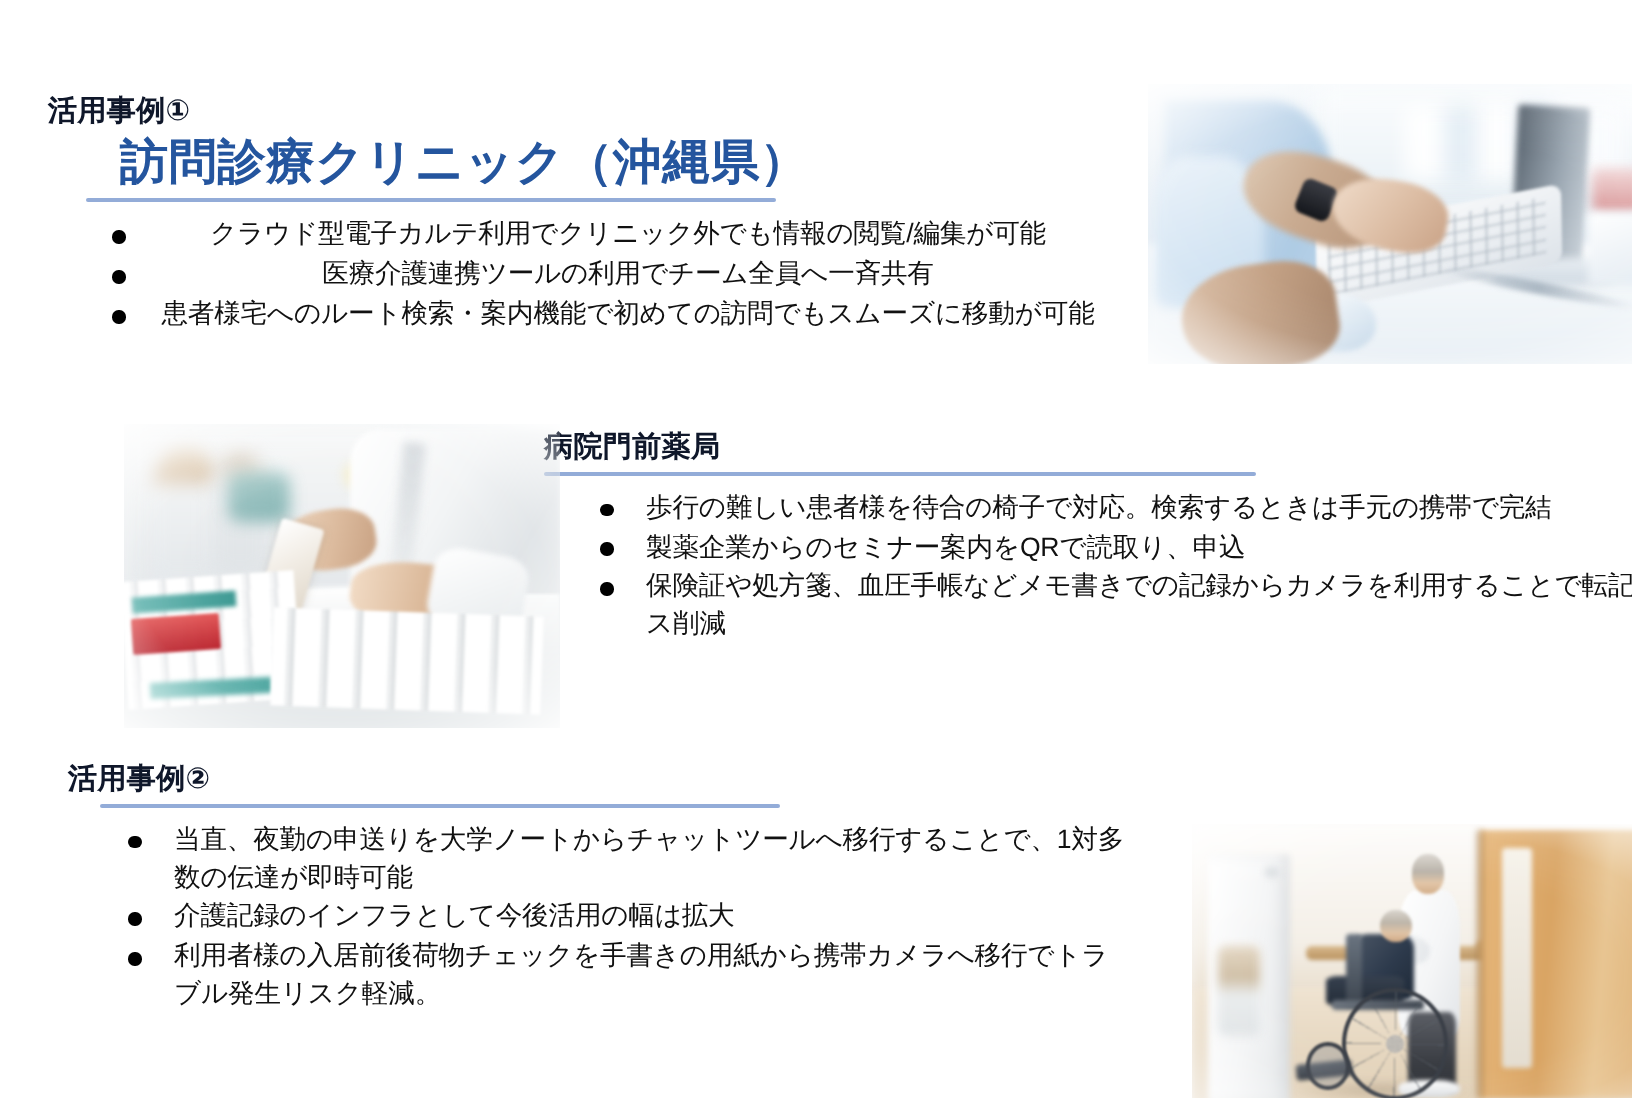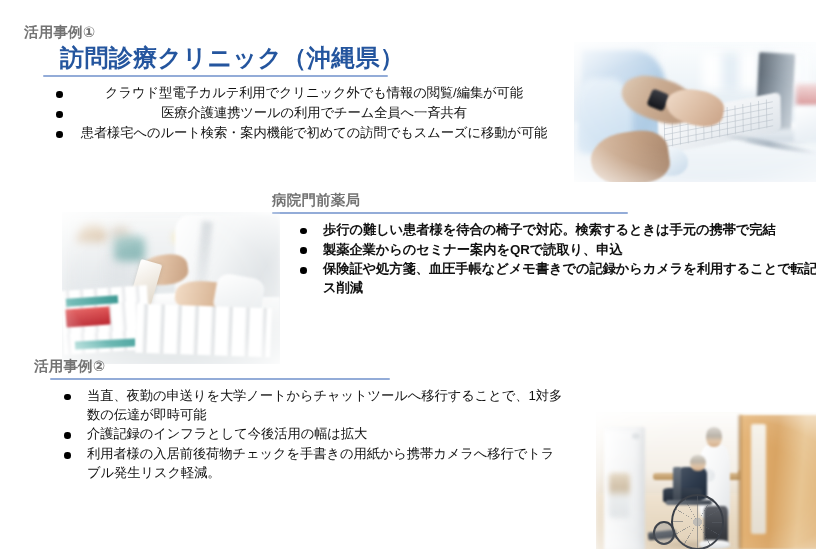--- a/index.html
+++ b/index.html
@@ -24,24 +24,25 @@
   }
 
   
   .case {
     position: absolute;
   }
 
   .case-label {
     font-size: 14.5px;
     font-weight: bold;
-    color: #737373;
+    color: #0f172a;
     letter-spacing: .2px;
     line-height: 1.15;
     white-space: nowrap;
+    margin-top: 24px;
   }
 
   .case-title {
     font-size: 24px;
     font-weight: bold;
     color: #24559E;
     letter-spacing: .4px;
     line-height: 1.2;
     white-space: nowrap;
     margin-top: 3px;
@@ -82,21 +83,21 @@
   #case1 { left: 24px; top: 24px; width: 510px; }
   #case1 .case-title { margin-left: 36px; }
   #case1 .case-rule  { margin-left: 19px; width: 345px; }
   #case1 .bullets    { margin-left: 24px; }
   #case1 .bullets li { width: 470px; text-align: center; }
 
   
   #case2 { left: 272px; top: 192px; width: 544px; }
   #case2 .case-title { margin-left: 18px; }
   #case2 .case-rule  { margin-left: 0px; width: 356px; }
-  #case2 .bullets    { margin-left: 20px; font-weight: bold; }
+  #case2 .bullets    { margin-left: 20px; }
   #case2 .bullets li { width: 516px; }
 
   
   #case3 { left: 34px; top: 358px; width: 520px; }
   #case3 .case-title { margin-left: 38px; }
   #case3 .case-rule  { margin-left: 16px; width: 340px; }
   #case3 .bullets    { margin-left: 22px; }
   #case3 .bullets li { width: 480px; }
 
   

